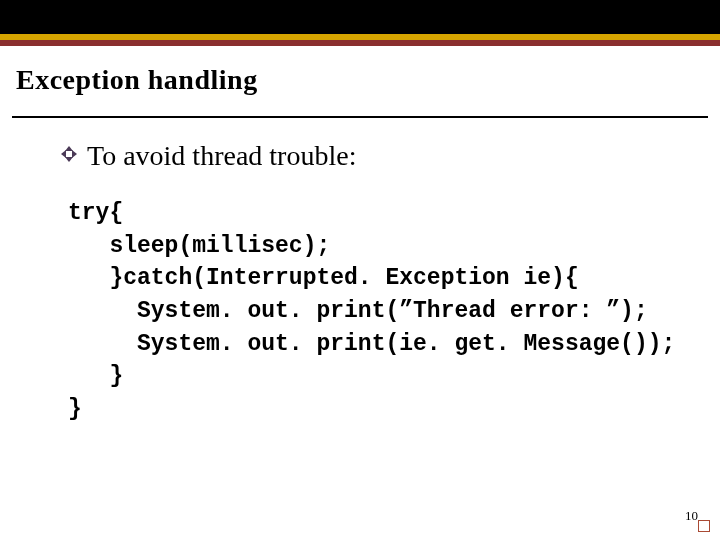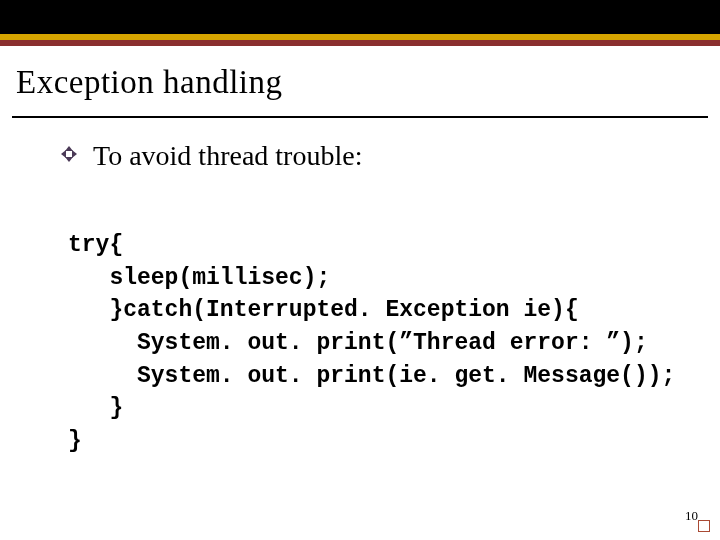--- a/index.html
+++ b/index.html
@@ -40,42 +40,42 @@
     left: 0;
     width: 100%;
     height: 6px;
     background: #8a2f2f;
   }
   .title {
     position: absolute;
     top: 64px;
     left: 16px;
     right: 16px;
-    font-size: 33px;
-    font-weight: 400;
+    font-size: 28px;
+    font-weight: 700;
     letter-spacing: 0.5px;
   }
   .title-underline {
     position: absolute;
     top: 116px;
     left: 12px;
     right: 12px;
     height: 0;
     border-bottom: 2px solid #000;
   }
   .body {
     position: absolute;
     top: 138px;
     left: 62px;
     right: 40px;
   }
   .bullet-row {
     display: flex;
     align-items: flex-start;
-    gap: 17px;
+    gap: 11px;
   }
   
   .diamond {
     width: 14px; height: 14px;
     margin-top: 9px;
     flex: 0 0 auto;
     position: relative;
   }
   .diamond span {
     position:absolute; width:0; height:0;
@@ -83,21 +83,21 @@
   .diamond .n { left:3px; top:-1px; border-left:4px solid transparent; border-right:4px solid transparent; border-bottom:5px solid #4b3a57;}
   .diamond .s { left:3px; bottom:-1px; border-left:4px solid transparent; border-right:4px solid transparent; border-top:5px solid #4b3a57;}
   .diamond .e { right:-1px; top:3px; border-top:4px solid transparent; border-bottom:4px solid transparent; border-left:5px solid #4b3a57;}
   .diamond .w { left:-1px; top:3px; border-top:4px solid transparent; border-bottom:4px solid transparent; border-right:5px solid #4b3a57;}
 
   .bullet-text {
     font-size: 28px;
     line-height: 1.25;
   }
   .code {
-    margin-top: 56px;
+    margin-top: 24px;
     margin-left: 6px;
     font-family: "Courier New", Courier, monospace;
     font-size: 23px;
     font-weight: bold;
     line-height: 1.42;
     white-space: pre;
   }
   .slide-number {
     position: absolute;
     right: 22px;

